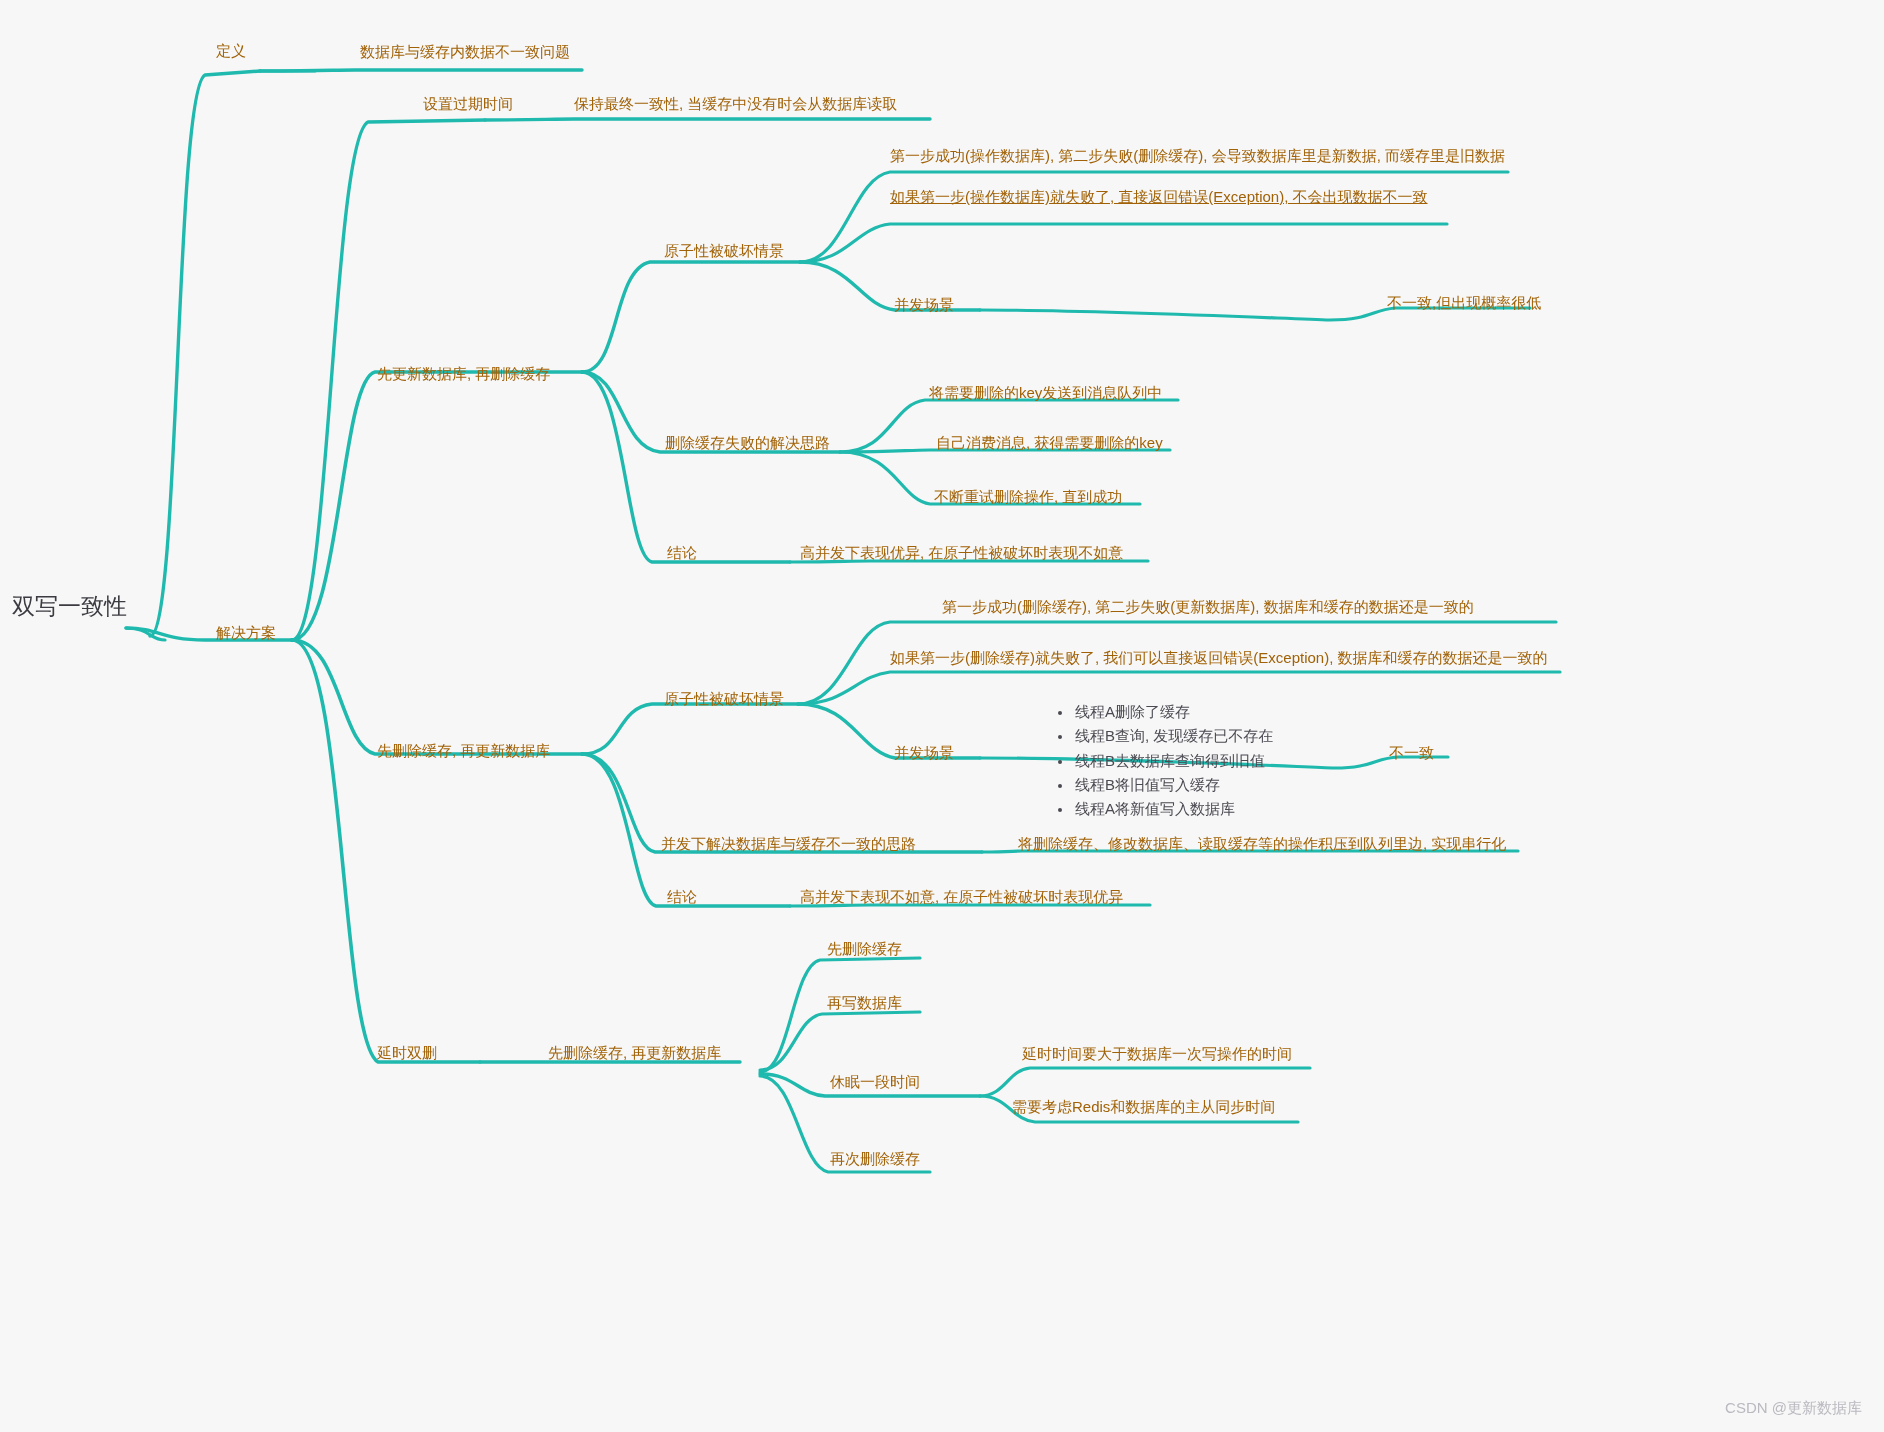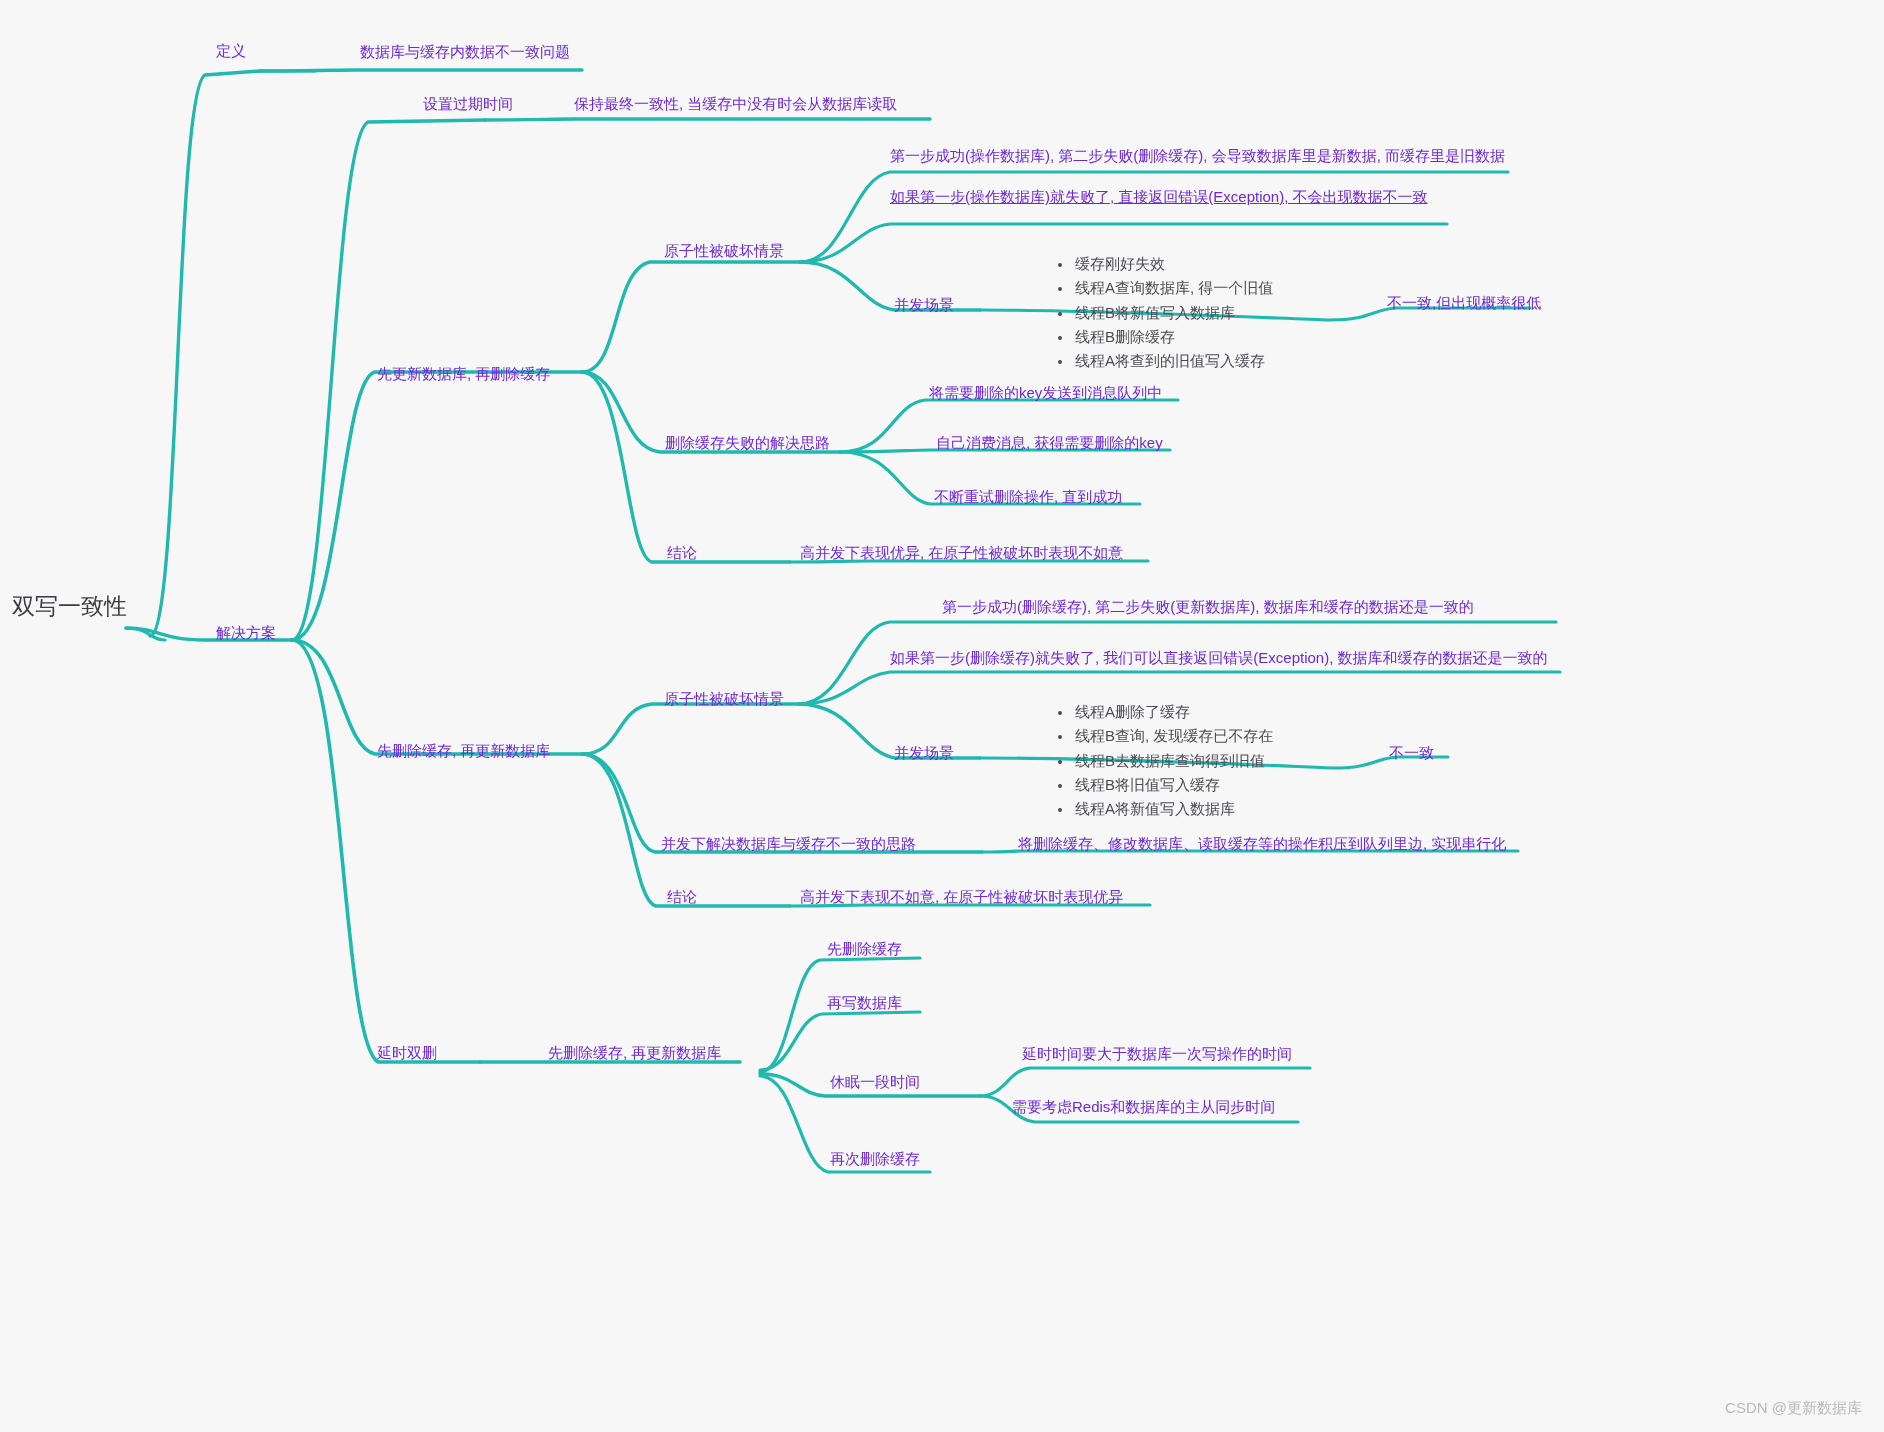--- a/index.html
+++ b/index.html
@@ -7,21 +7,21 @@
     width:1884px;height:1432px;
     background:#f7f7f7;
     font-family:"Liberation Sans","DejaVu Sans",sans-serif;
     overflow:hidden;
     position:relative;
   }
   #canvas{position:absolute;left:0;top:0;width:1884px;height:1432px;}
   svg.links{position:absolute;left:0;top:0;width:1884px;height:1432px;pointer-events:none;}
   .node{
     position:absolute;
-    color:#6d28d9;
+    color:#a16207;
     white-space:nowrap;
     line-height:1.25;
   }
   .node-label{display:block;}
   .lv0{font-size:23px;color:#3b3b42;}
   .lv1{font-size:15px;}
   .lv2{font-size:15px;}
   .lv3{font-size:15px;}
   .lv4{font-size:15px;}
   .bullets{
@@ -143,27 +143,20 @@
   <div class="node lv4" style="left:890px;top:147px;">
     <span class="node-label">第一步成功(操作数据库), 第二步失败(删除缓存), 会导致数据库里是新数据, 而缓存里是旧数据</span>
   </div>
   <div class="node lv4" style="left:890px;top:188px;text-decoration:underline;">
     <span class="node-label">如果第一步(操作数据库)就失败了, 直接返回错误(Exception), 不会出现数据不一致</span>
   </div>
 
   <div class="node lv4" style="left:894px;top:296px;">
     <span class="node-label">并发场景</span>
   </div>
-  <ul class="bullets" style="left:1055px;top:252px;">
-    <li>缓存刚好失效</li>
-    <li>线程A查询数据库, 得一个旧值</li>
-    <li>线程B将新值写入数据库</li>
-    <li>线程B删除缓存</li>
-    <li>线程A将查到的旧值写入缓存</li>
-  </ul>
   <div class="node lv4" style="left:1387px;top:294px;">
     <span class="node-label">不一致,但出现概率很低</span>
   </div>
 
   <div class="node lv3" style="left:665px;top:434px;">
     <span class="node-label">删除缓存失败的解决思路</span>
   </div>
   <div class="node lv4" style="left:929px;top:384px;">
     <span class="node-label">将需要删除的key发送到消息队列中</span>
   </div>

